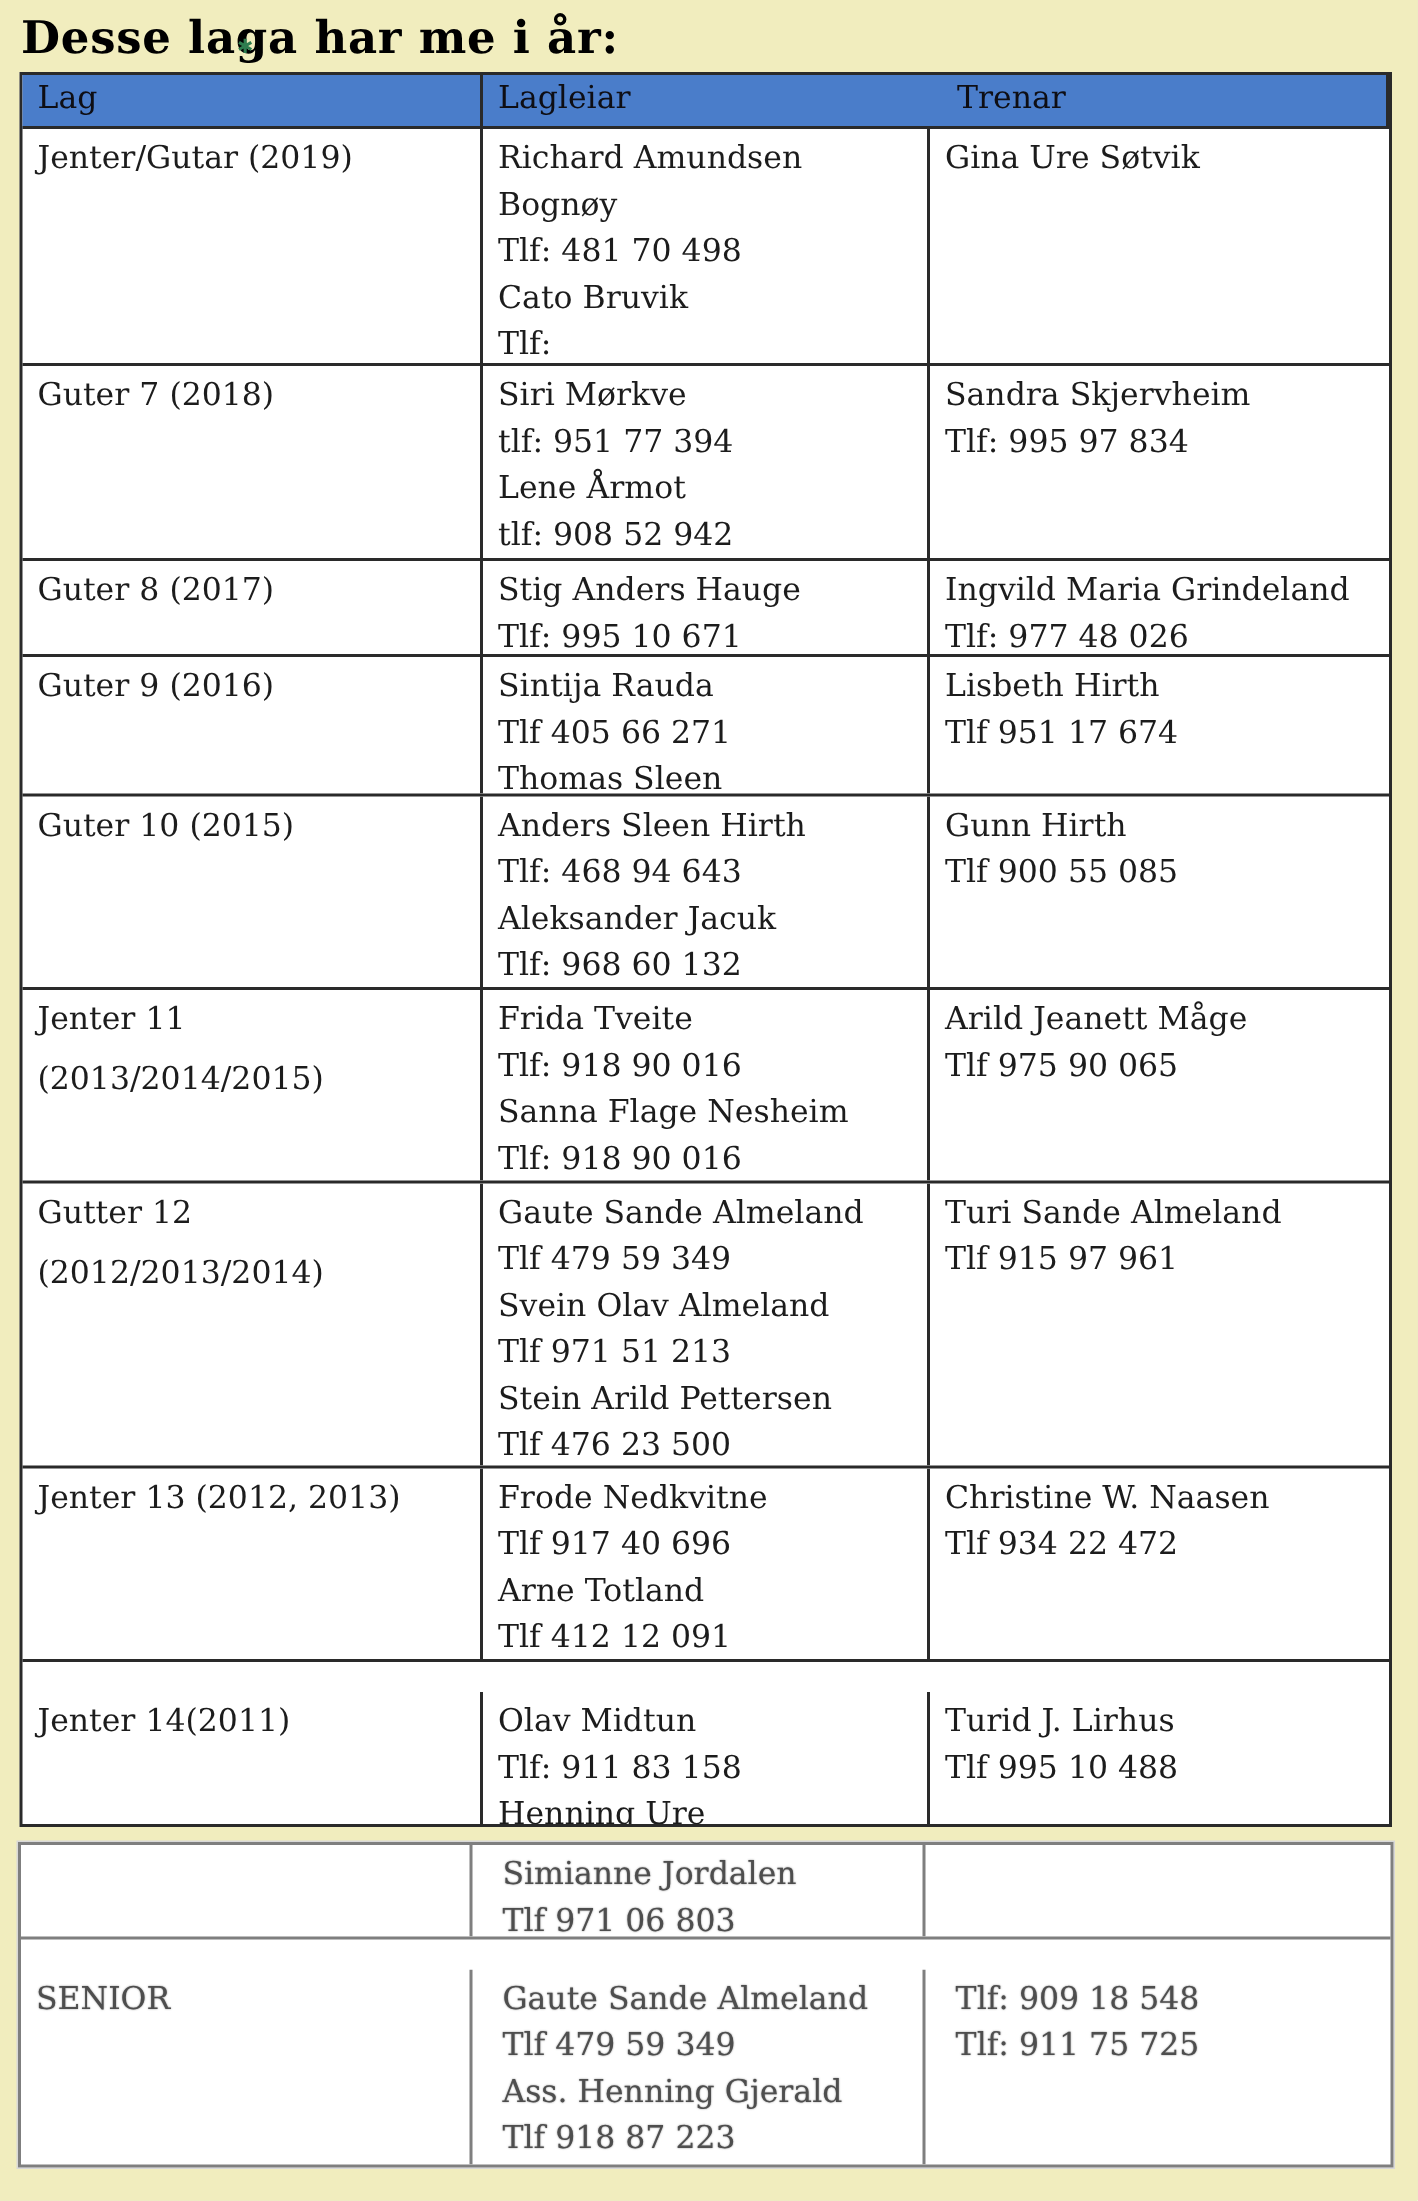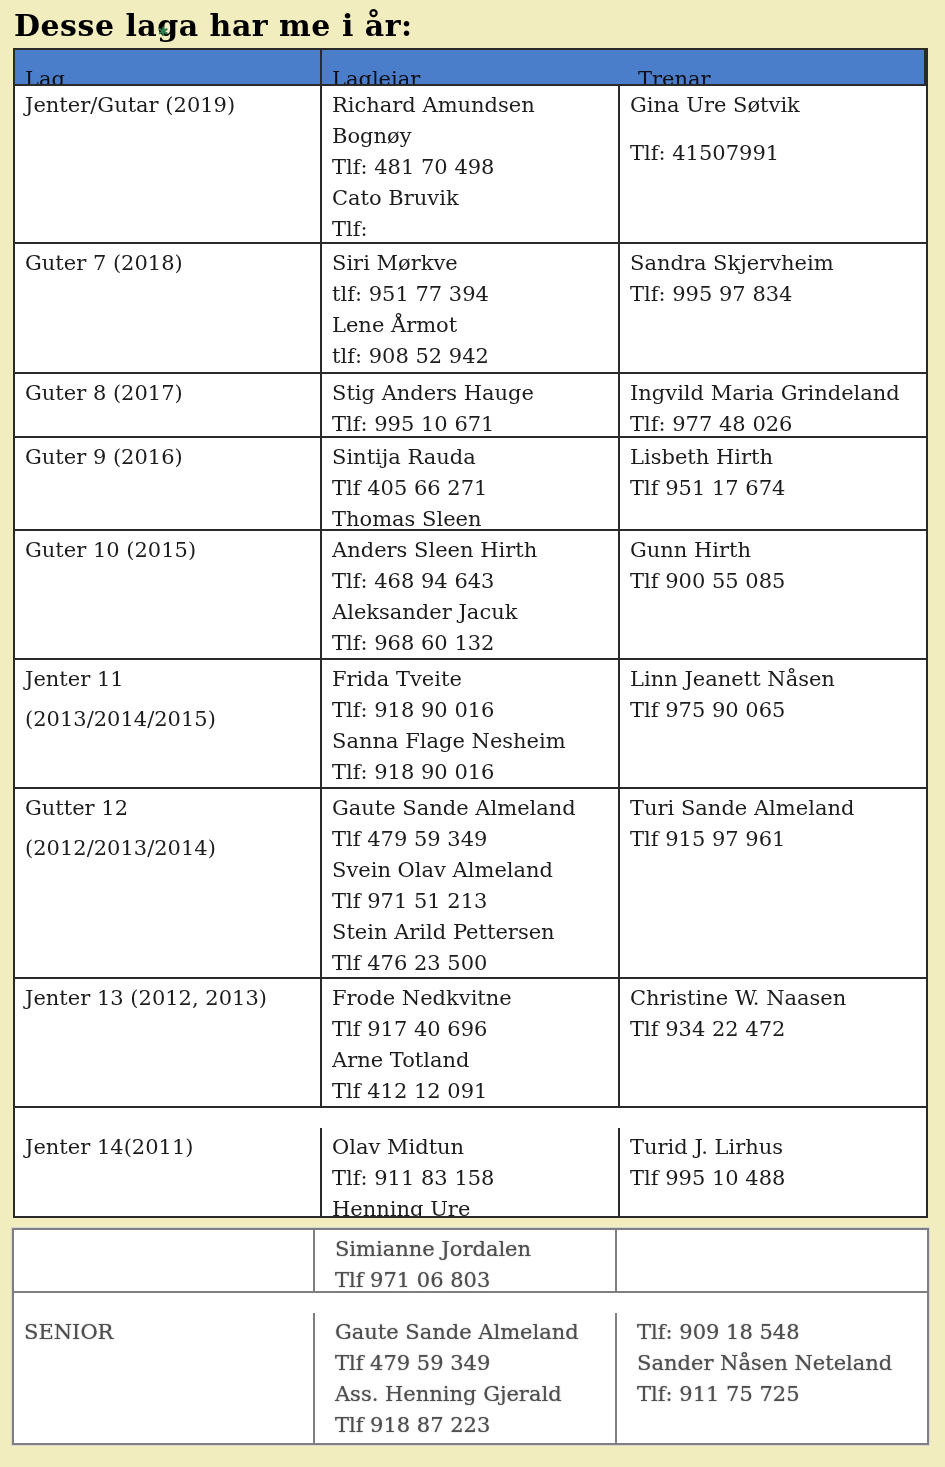--- a/index.html
+++ b/index.html
@@ -55,21 +55,21 @@
   }
   .col-0{width:307px;border-right:2px solid var(--border);}
   .col-1{width:298px;border-right:2px solid var(--border);}
   .col-2{width:306px;}
   .faded-table .col-0,.faded-table .col-1{border-right:2px solid var(--faded-border);}
   .header-row{
     height:36px;
     background:var(--header-bg);
   }
   .hcell{
-    line-height:30px;padding-top:14px;
+    line-height:30px;padding-top:0;
     color:#0e0e14;
   }
   .line{line-height:31px;white-space:nowrap;}
   .blank-line{height:17px;}
   .col-0 .line + .line{margin-top:9px;}
   .faded-table .cell{
     color:var(--faded-text);
     text-shadow:0 0 1.2px rgba(90,90,90,0.75);
   }
   
@@ -101,21 +101,20 @@
           <div class="cell col-1">
             <div class="line">Richard Amundsen</div>
             <div class="line">Bognøy</div>
             <div class="line">Tlf: 481 70 498</div>
             <div class="line">Cato Bruvik</div>
             <div class="line">Tlf:</div>
           </div>
           <div class="cell col-2">
             <div class="line">Gina Ure Søtvik</div>
             <div class="blank-line"></div>
-            <div class="line">Tlf: 41507991</div>
           </div>
         </div>
         <div class="trow r1">
           <div class="cell col-0">
             <div class="line">Guter 7 (2018)</div>
           </div>
           <div class="cell col-1">
             <div class="line">Siri Mørkve</div>
             <div class="line">tlf: 951 77 394</div>
             <div class="line">Lene Årmot</div>
@@ -174,21 +173,21 @@
             <div class="line">Jenter 11</div>
             <div class="line">(2013/2014/2015)</div>
           </div>
           <div class="cell col-1">
             <div class="line">Frida Tveite</div>
             <div class="line">Tlf: 918 90 016</div>
             <div class="line">Sanna Flage Nesheim</div>
             <div class="line">Tlf: 918 90 016</div>
           </div>
           <div class="cell col-2">
-            <div class="line">Linn Jeanett Nåsen</div>
+            <div class="line">Arild Jeanett Måge</div>
             <div class="line">Tlf 975 90 065</div>
           </div>
         </div>
         <div class="trow r6">
           <div class="cell col-0">
             <div class="line">Gutter 12</div>
             <div class="line">(2012/2013/2014)</div>
           </div>
           <div class="cell col-1">
             <div class="line">Gaute Sande Almeland</div>
@@ -250,20 +249,19 @@
             <div class="line">SENIOR</div>
           </div>
           <div class="cell col-1">
             <div class="line">Gaute Sande Almeland</div>
             <div class="line">Tlf 479 59 349</div>
             <div class="line">Ass. Henning Gjerald</div>
             <div class="line">Tlf 918 87 223</div>
           </div>
           <div class="cell col-2">
             <div class="line">Tlf: 909 18 548</div>
-            <div class="line">Sander Nåsen Neteland</div>
             <div class="line">Tlf: 911 75 725</div>
           </div>
         </div>
       </div>
   </div>
 
 </div>
 
 </body></html>

